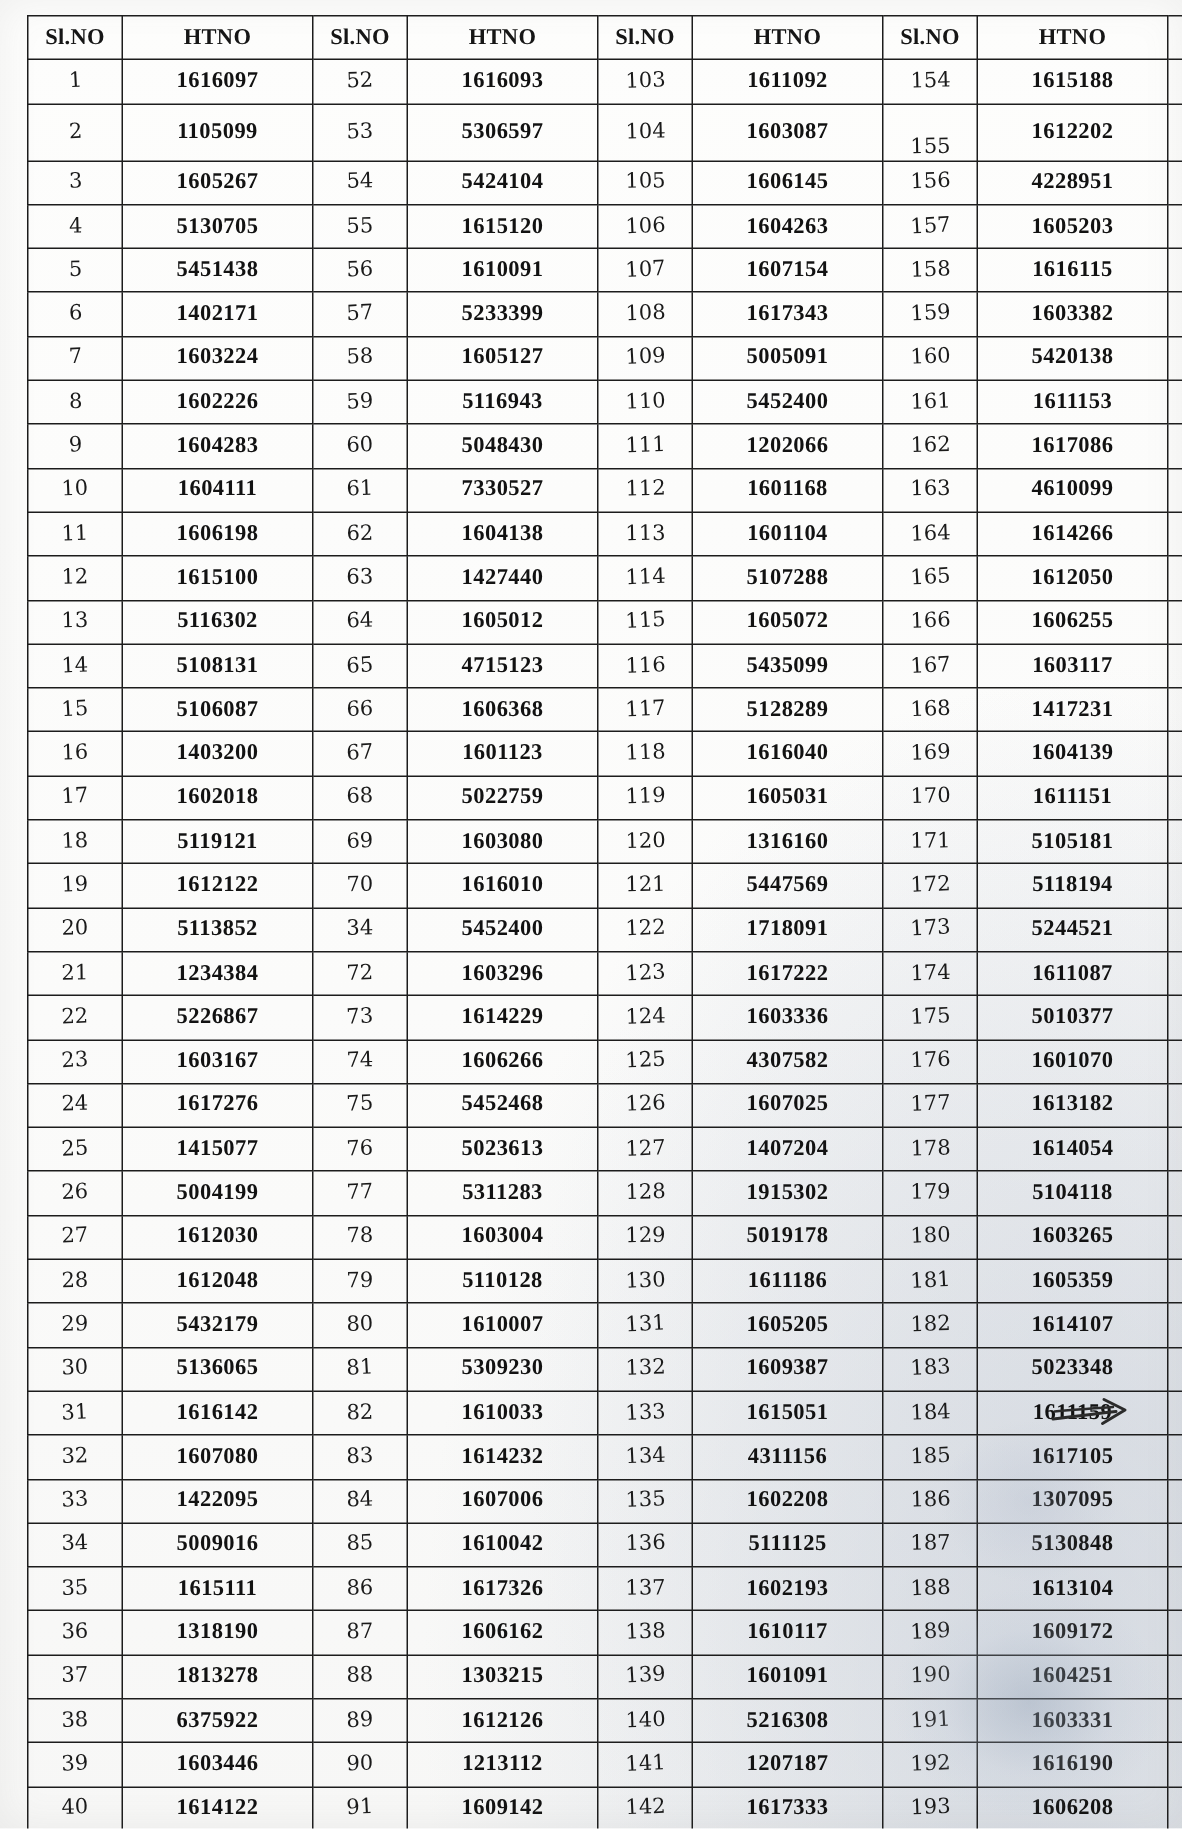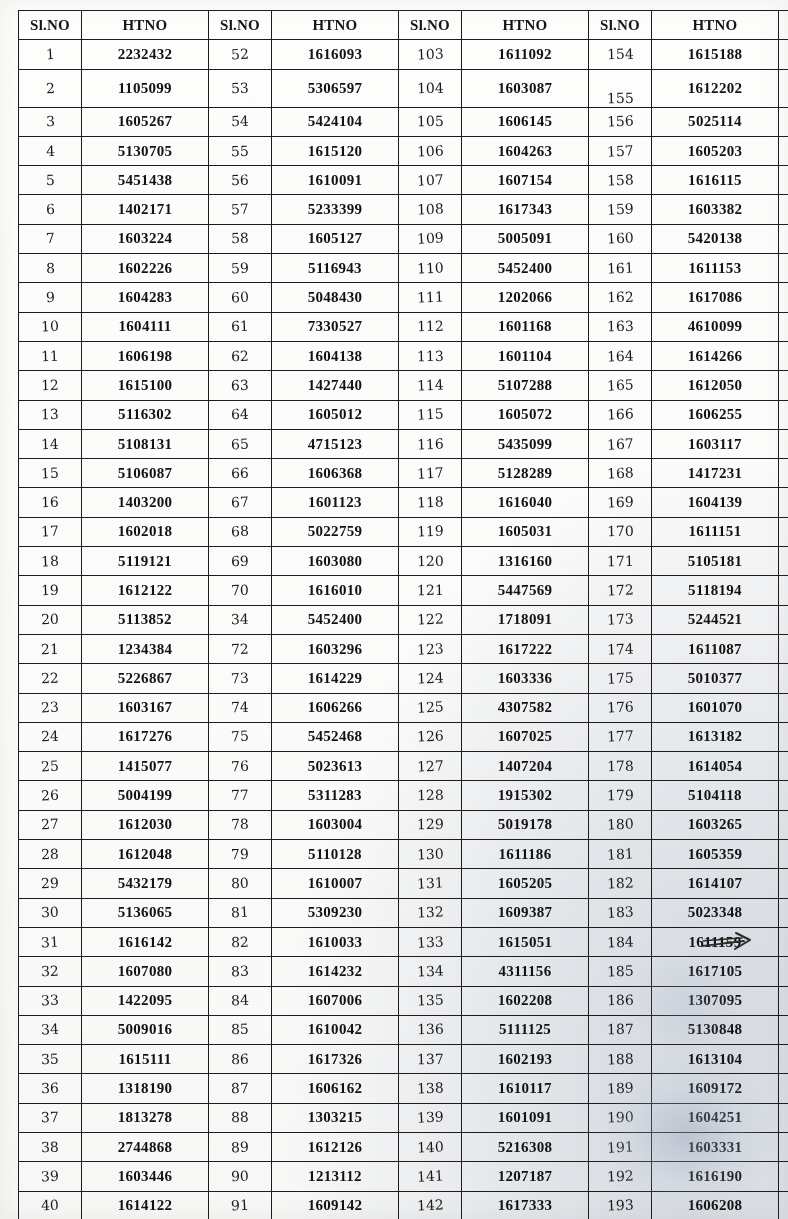--- a/index.html
+++ b/index.html
@@ -122,21 +122,21 @@
         <th class="ht">HTNO</th>
         <th class="sl">Sl.NO</th>
         <th class="ht">HTNO</th>
         <th class="sl">Sl.NO</th>
 
       </tr>
     </thead>
     <tbody id="tbody">
         <tr>
           <td class="sl"><span class="slno" style="transform: rotate(-3deg);">1</span></td>
-          <td class="ht"><span class="hnum">2232432</span></td>
+          <td class="ht"><span class="hnum">1616097</span></td>
           <td class="sl"><span class="slno" style="transform: rotate(-2.5deg);">52</span></td>
           <td class="ht"><span class="hnum">1616093</span></td>
           <td class="sl"><span class="slno" style="transform: rotate(-2deg);">103</span></td>
           <td class="ht"><span class="hnum">1611092</span></td>
           <td class="sl"><span class="slno" style="transform: rotate(-1.5deg);">154</span></td>
           <td class="ht"><span class="hnum">1615188</span></td>
           <td class="sl"></td>
         </tr>
         <tr>
           <td class="sl"><span class="slno" style="transform: rotate(-2.5deg);">2</span></td>
@@ -150,21 +150,21 @@
           <td class="sl"></td>
         </tr>
         <tr>
           <td class="sl"><span class="slno" style="transform: rotate(-2deg);">3</span></td>
           <td class="ht"><span class="hnum">1605267</span></td>
           <td class="sl"><span class="slno" style="transform: rotate(-1.5deg);">54</span></td>
           <td class="ht"><span class="hnum">5424104</span></td>
           <td class="sl"><span class="slno" style="transform: rotate(-1deg);">105</span></td>
           <td class="ht"><span class="hnum">1606145</span></td>
           <td class="sl"><span class="slno" style="transform: rotate(-2.2deg);">156</span></td>
-          <td class="ht"><span class="hnum">5025114</span></td>
+          <td class="ht"><span class="hnum">4228951</span></td>
           <td class="sl"></td>
         </tr>
         <tr>
           <td class="sl"><span class="slno" style="transform: rotate(-1.5deg);">4</span></td>
           <td class="ht"><span class="hnum">5130705</span></td>
           <td class="sl"><span class="slno" style="transform: rotate(-1deg);">55</span></td>
           <td class="ht"><span class="hnum">1615120</span></td>
           <td class="sl"><span class="slno" style="transform: rotate(-2.2deg);">106</span></td>
           <td class="ht"><span class="hnum">1604263</span></td>
           <td class="sl"><span class="slno" style="transform: rotate(-3.2deg);">157</span></td>
@@ -529,21 +529,21 @@
           <td class="sl"><span class="slno" style="transform: rotate(-2.2deg);">88</span></td>
           <td class="ht"><span class="hnum">1303215</span></td>
           <td class="sl"><span class="slno" style="transform: rotate(-3.2deg);">139</span></td>
           <td class="ht"><span class="hnum">1601091</span></td>
           <td class="sl"><span class="slno" style="transform: rotate(-1.8deg);">190</span></td>
           <td class="ht"><span class="hnum">1604251</span></td>
           <td class="sl empty"></td>
         </tr>
         <tr>
           <td class="sl"><span class="slno" style="transform: rotate(-2.2deg);">38</span></td>
-          <td class="ht"><span class="hnum">2744868</span></td>
+          <td class="ht"><span class="hnum">6375922</span></td>
           <td class="sl"><span class="slno" style="transform: rotate(-3.2deg);">89</span></td>
           <td class="ht"><span class="hnum">1612126</span></td>
           <td class="sl"><span class="slno" style="transform: rotate(-1.8deg);">140</span></td>
           <td class="ht"><span class="hnum">5216308</span></td>
           <td class="sl"><span class="slno" style="transform: rotate(-3deg);">191</span></td>
           <td class="ht"><span class="hnum">1603331</span></td>
           <td class="sl empty"></td>
         </tr>
         <tr>
           <td class="sl"><span class="slno" style="transform: rotate(-3.2deg);">39</span></td>

